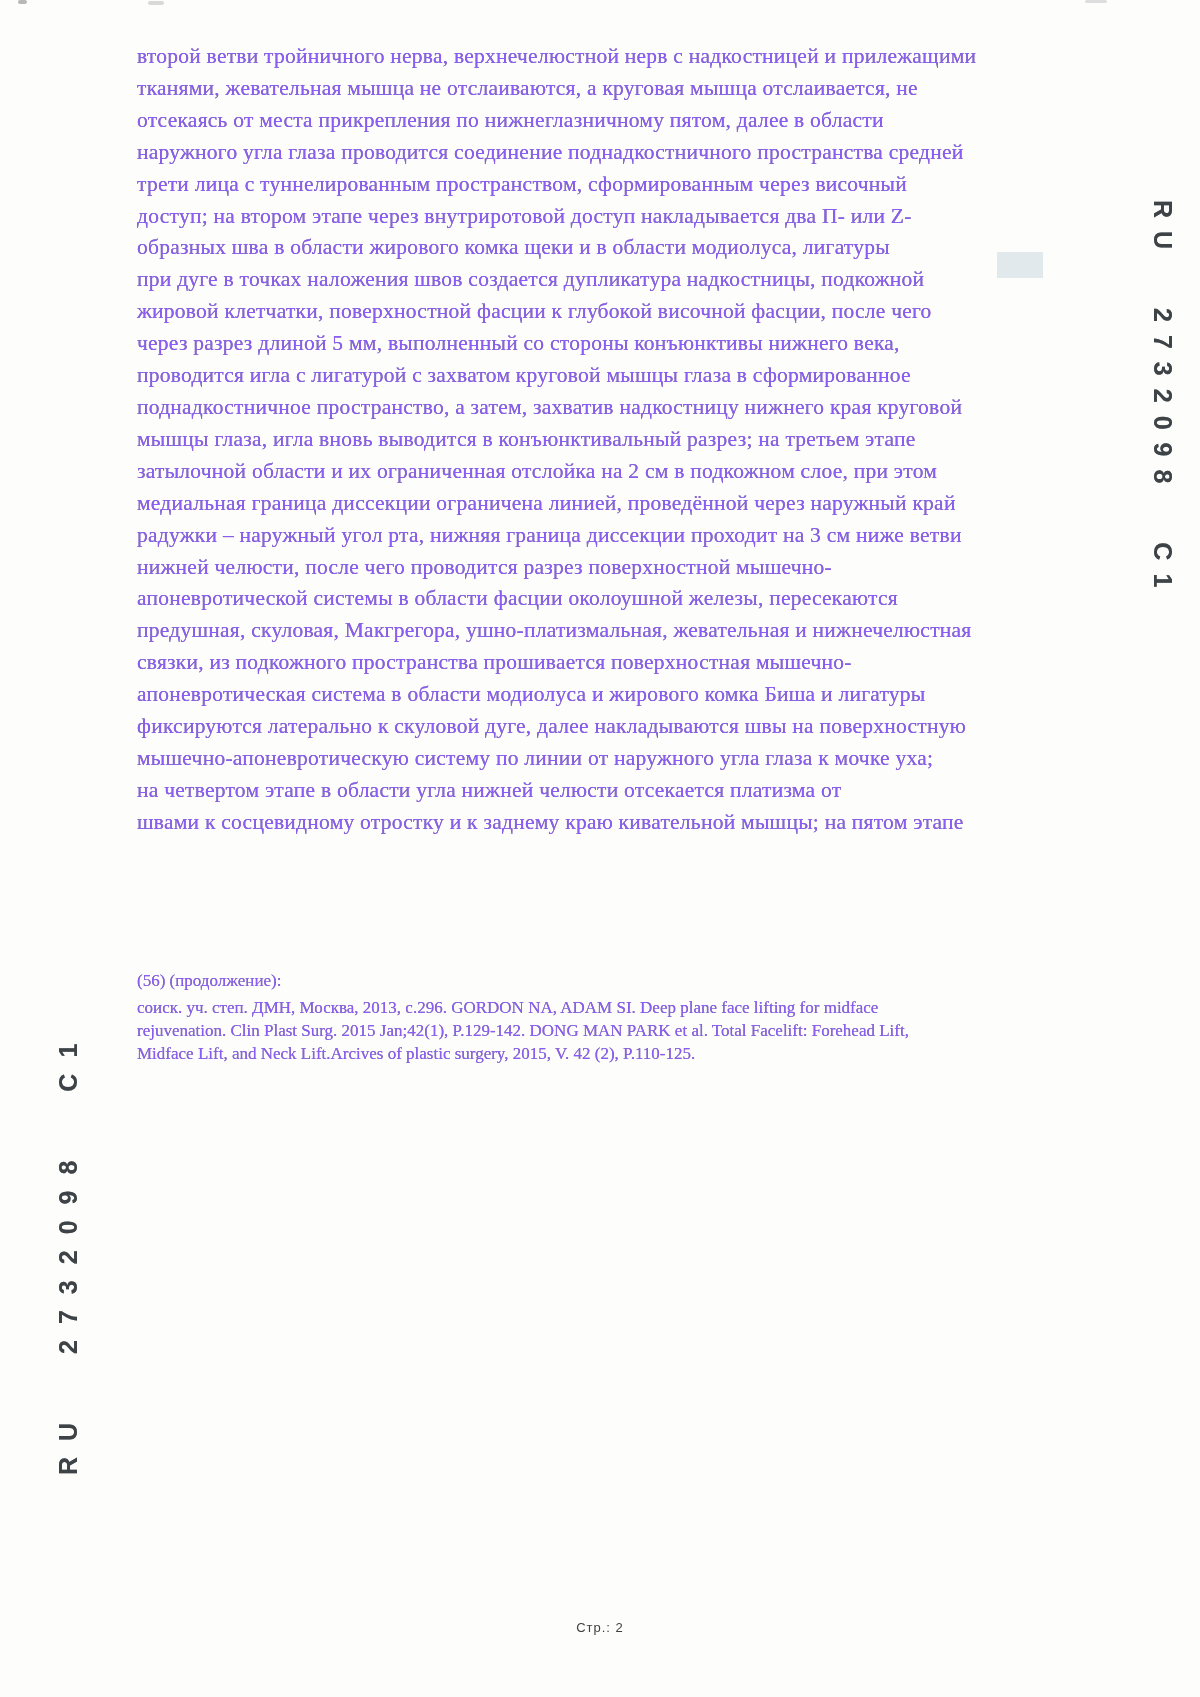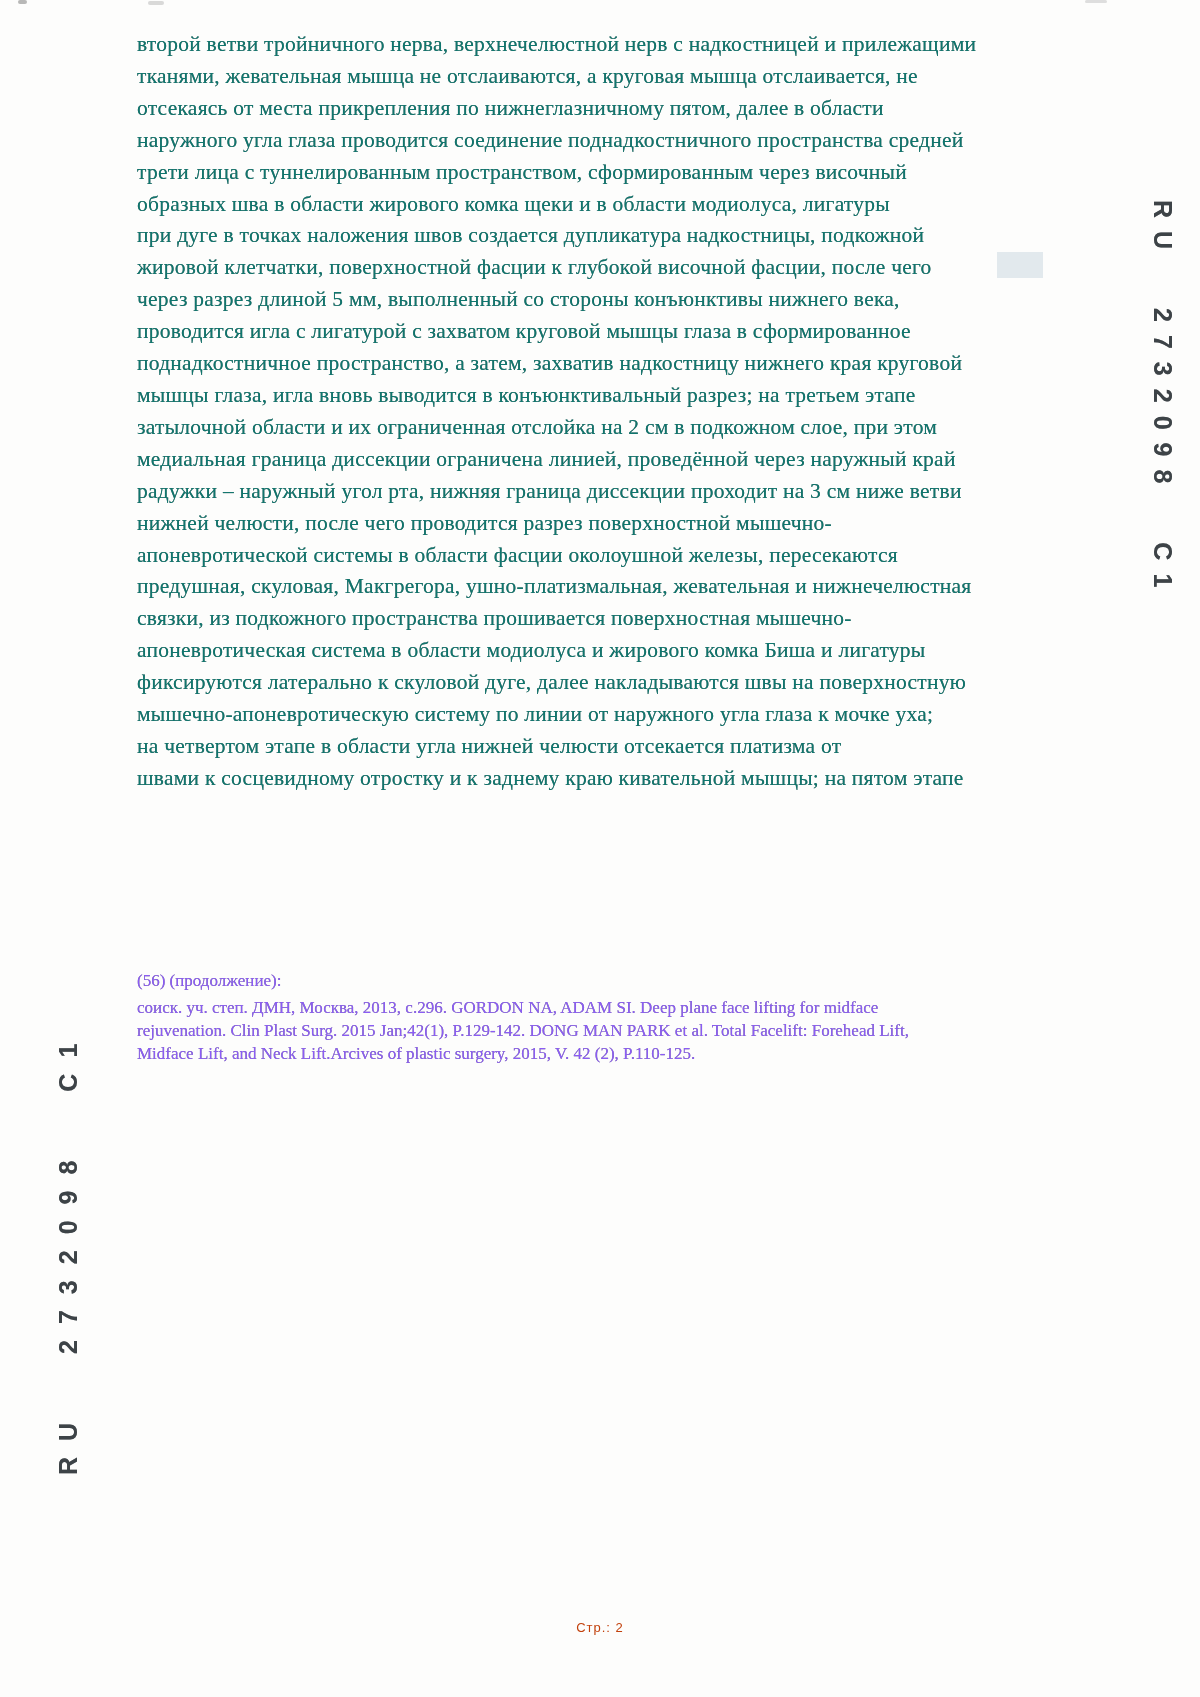--- a/index.html
+++ b/index.html
@@ -13,23 +13,23 @@
     height: 1697px;
     margin: 0 auto;
     background: #fdfdfc;
     overflow: hidden;
     font-family: "Liberation Serif", "DejaVu Serif", serif;
   }
   
   .main-text {
     position: absolute;
     left: 137px;
-    top: 29px;
+    top: 41px;
     width: 910px;
-    color: #0f766e;
+    color: #8b5cf6;
     font-size: 21.5px;
     line-height: 31.9px;
     letter-spacing: 0.25px;
     text-shadow: 0 0 0.6px rgba(40,40,40,0.65);
   }
   .text-line {
     white-space: nowrap;
   }
   
   .citation-block {
@@ -81,21 +81,21 @@
   
   .footer {
     position: absolute;
     left: 0;
     right: 0;
     top: 1620px;
     text-align: center;
     font-family: "Liberation Sans", "DejaVu Sans", sans-serif;
     font-size: 13px;
     letter-spacing: 1px;
-    color: #c2410c;
+    color: #404040;
   }
   
   .artifact { position: absolute; pointer-events: none; }
   .artifact-1 { left: 18px;  top: 0;    width: 9px;  height: 4px; background: rgba(100,100,100,0.45); border-radius: 2px; }
   .artifact-2 { left: 148px; top: 1px;  width: 16px; height: 4px; background: rgba(150,150,150,0.35); border-radius: 2px; }
   .artifact-3 { left: 1085px;top: 0;    width: 22px; height: 3px; background: rgba(130,130,130,0.25); border-radius: 2px; }
   .artifact-4 { left: 997px; top: 252px; width: 46px; height: 26px; background: rgba(185,202,214,0.40); }
 </style>
 </head>
 <body>
@@ -106,20 +106,21 @@
   <div class="artifact artifact-2"></div>
   <div class="artifact artifact-3"></div>
   <div class="artifact artifact-4"></div>
 
   <div class="main-text">
       <div class="text-line">второй ветви тройничного нерва, верхнечелюстной нерв с надкостницей и прилежащими</div>
       <div class="text-line">тканями, жевательная мышца не отслаиваются, а круговая мышца отслаивается, не</div>
       <div class="text-line">отсекаясь от места прикрепления по нижнеглазничному пятом, далее в области</div>
       <div class="text-line">наружного угла глаза проводится соединение поднадкостничного пространства средней</div>
       <div class="text-line">трети лица с туннелированным пространством, сформированным через височный</div>
+      <div class="text-line">доступ; на втором этапе через внутриротовой доступ накладывается два П- или Z-</div>
       <div class="text-line">образных шва в области жирового комка щеки и в области модиолуса, лигатуры</div>
       <div class="text-line">при дуге в точках наложения швов создается дупликатура надкостницы, подкожной</div>
       <div class="text-line">жировой клетчатки, поверхностной фасции к глубокой височной фасции, после чего</div>
       <div class="text-line">через разрез длиной 5 мм, выполненный со стороны конъюнктивы нижнего века,</div>
       <div class="text-line">проводится игла с лигатурой с захватом круговой мышцы глаза в сформированное</div>
       <div class="text-line">поднадкостничное пространство, а затем, захватив надкостницу нижнего края круговой</div>
       <div class="text-line">мышцы глаза, игла вновь выводится в конъюнктивальный разрез; на третьем этапе</div>
       <div class="text-line">затылочной области и их ограниченная отслойка на 2 см в подкожном слое, при этом</div>
       <div class="text-line">медиальная граница диссекции ограничена линией, проведённой через наружный край</div>
       <div class="text-line">радужки – наружный угол рта, нижняя граница диссекции проходит на 3 см ниже ветви</div>

